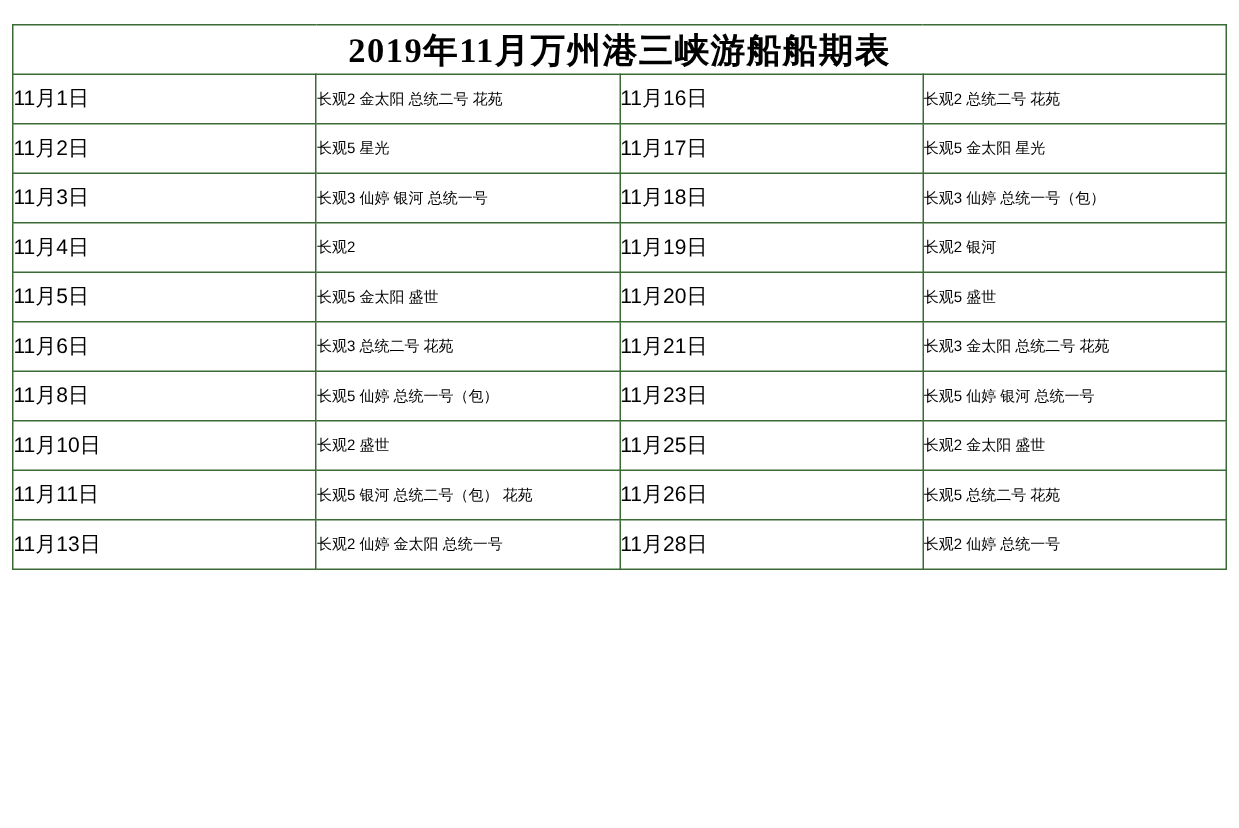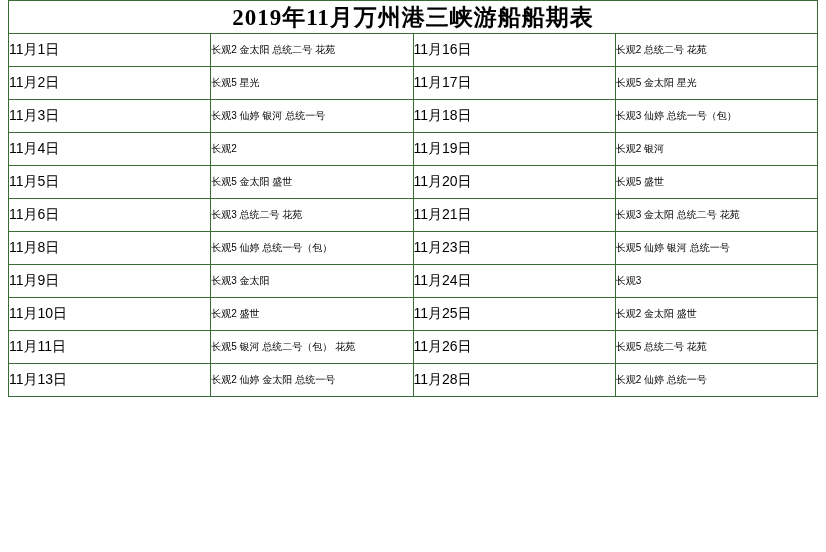--- a/index.html
+++ b/index.html
@@ -17,21 +17,21 @@
   .sheet {
     width: 826px;
     height: 552px;
     box-sizing: border-box;
     padding: 0 8px;
   }
   table.schedule {
     width: 810px;
     border-collapse: collapse;
     table-layout: fixed;
-    margin: 0 auto;
+    margin: 16px auto;
   }
   table.schedule td {
     border: 1px solid #3a6b35;
     padding: 0;
     height: 32px;
     vertical-align: middle;
   }
   td.title-cell {
     border: 1px solid #3a6b35;
     text-align: center;
@@ -103,26 +103,20 @@
         <td class="date-cell">11月21日</td>
         <td class="ships-cell">长观3  金太阳  总统二号  花苑</td>
       </tr>
       <tr>
         <td class="date-cell">11月8日</td>
         <td class="ships-cell">长观5  仙婷  总统一号（包）</td>
         <td class="date-cell">11月23日</td>
         <td class="ships-cell">长观5  仙婷  银河  总统一号</td>
       </tr>
       <tr>
-        <td class="date-cell">11月9日</td>
-        <td class="ships-cell">长观3  金太阳</td>
-        <td class="date-cell">11月24日</td>
-        <td class="ships-cell">长观3</td>
-      </tr>
-      <tr>
         <td class="date-cell">11月10日</td>
         <td class="ships-cell">长观2  盛世</td>
         <td class="date-cell">11月25日</td>
         <td class="ships-cell">长观2  金太阳  盛世</td>
       </tr>
       <tr>
         <td class="date-cell">11月11日</td>
         <td class="ships-cell">长观5  银河  总统二号（包）  花苑</td>
         <td class="date-cell">11月26日</td>
         <td class="ships-cell">长观5  总统二号  花苑</td>

